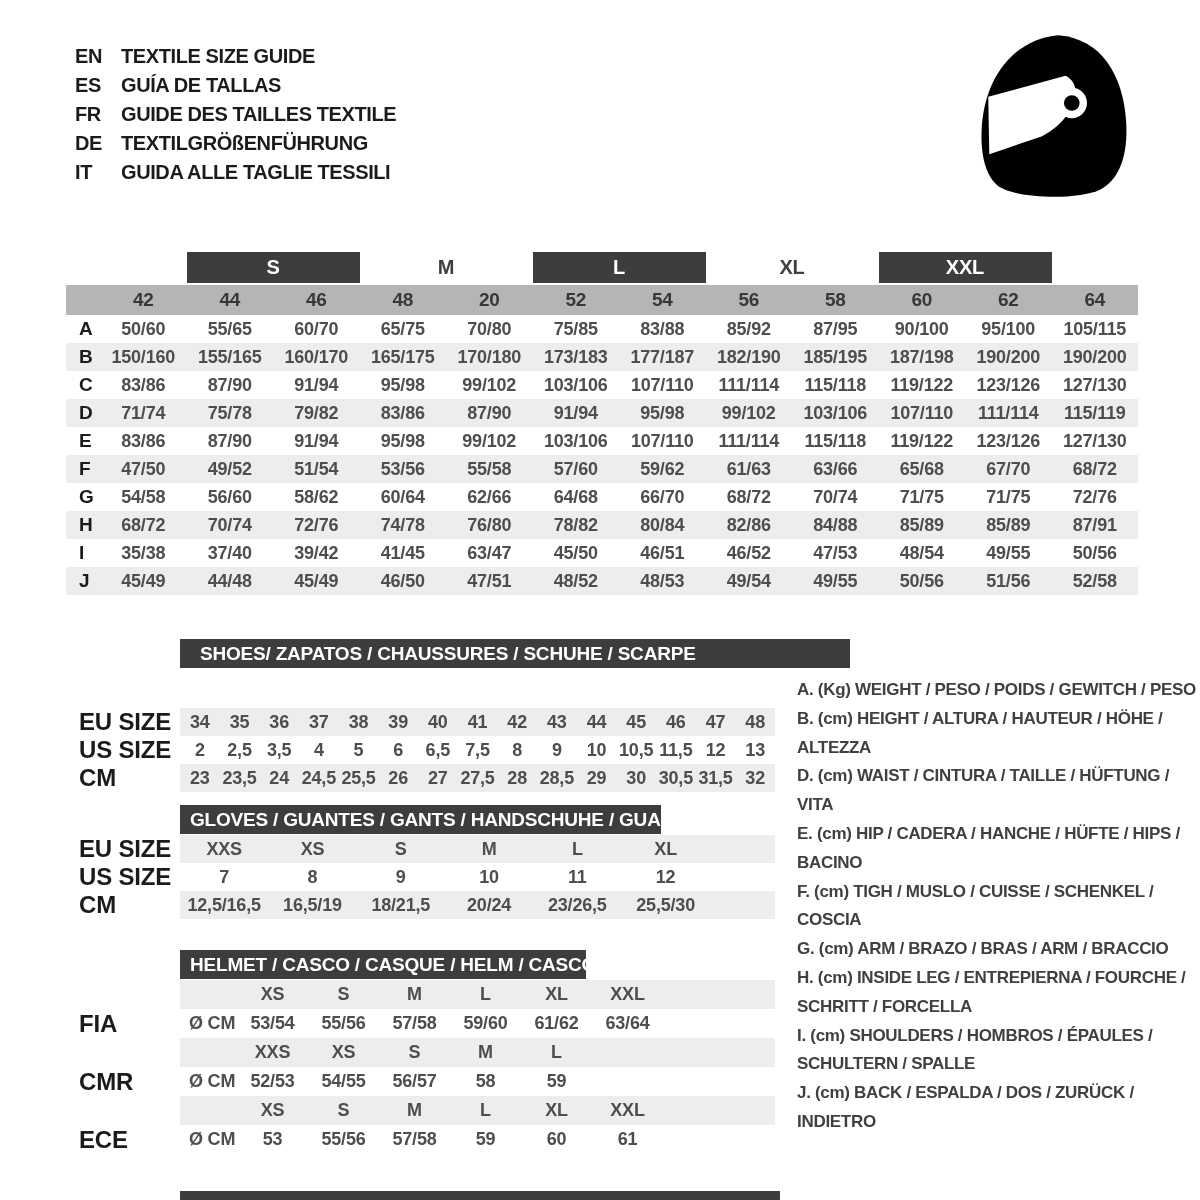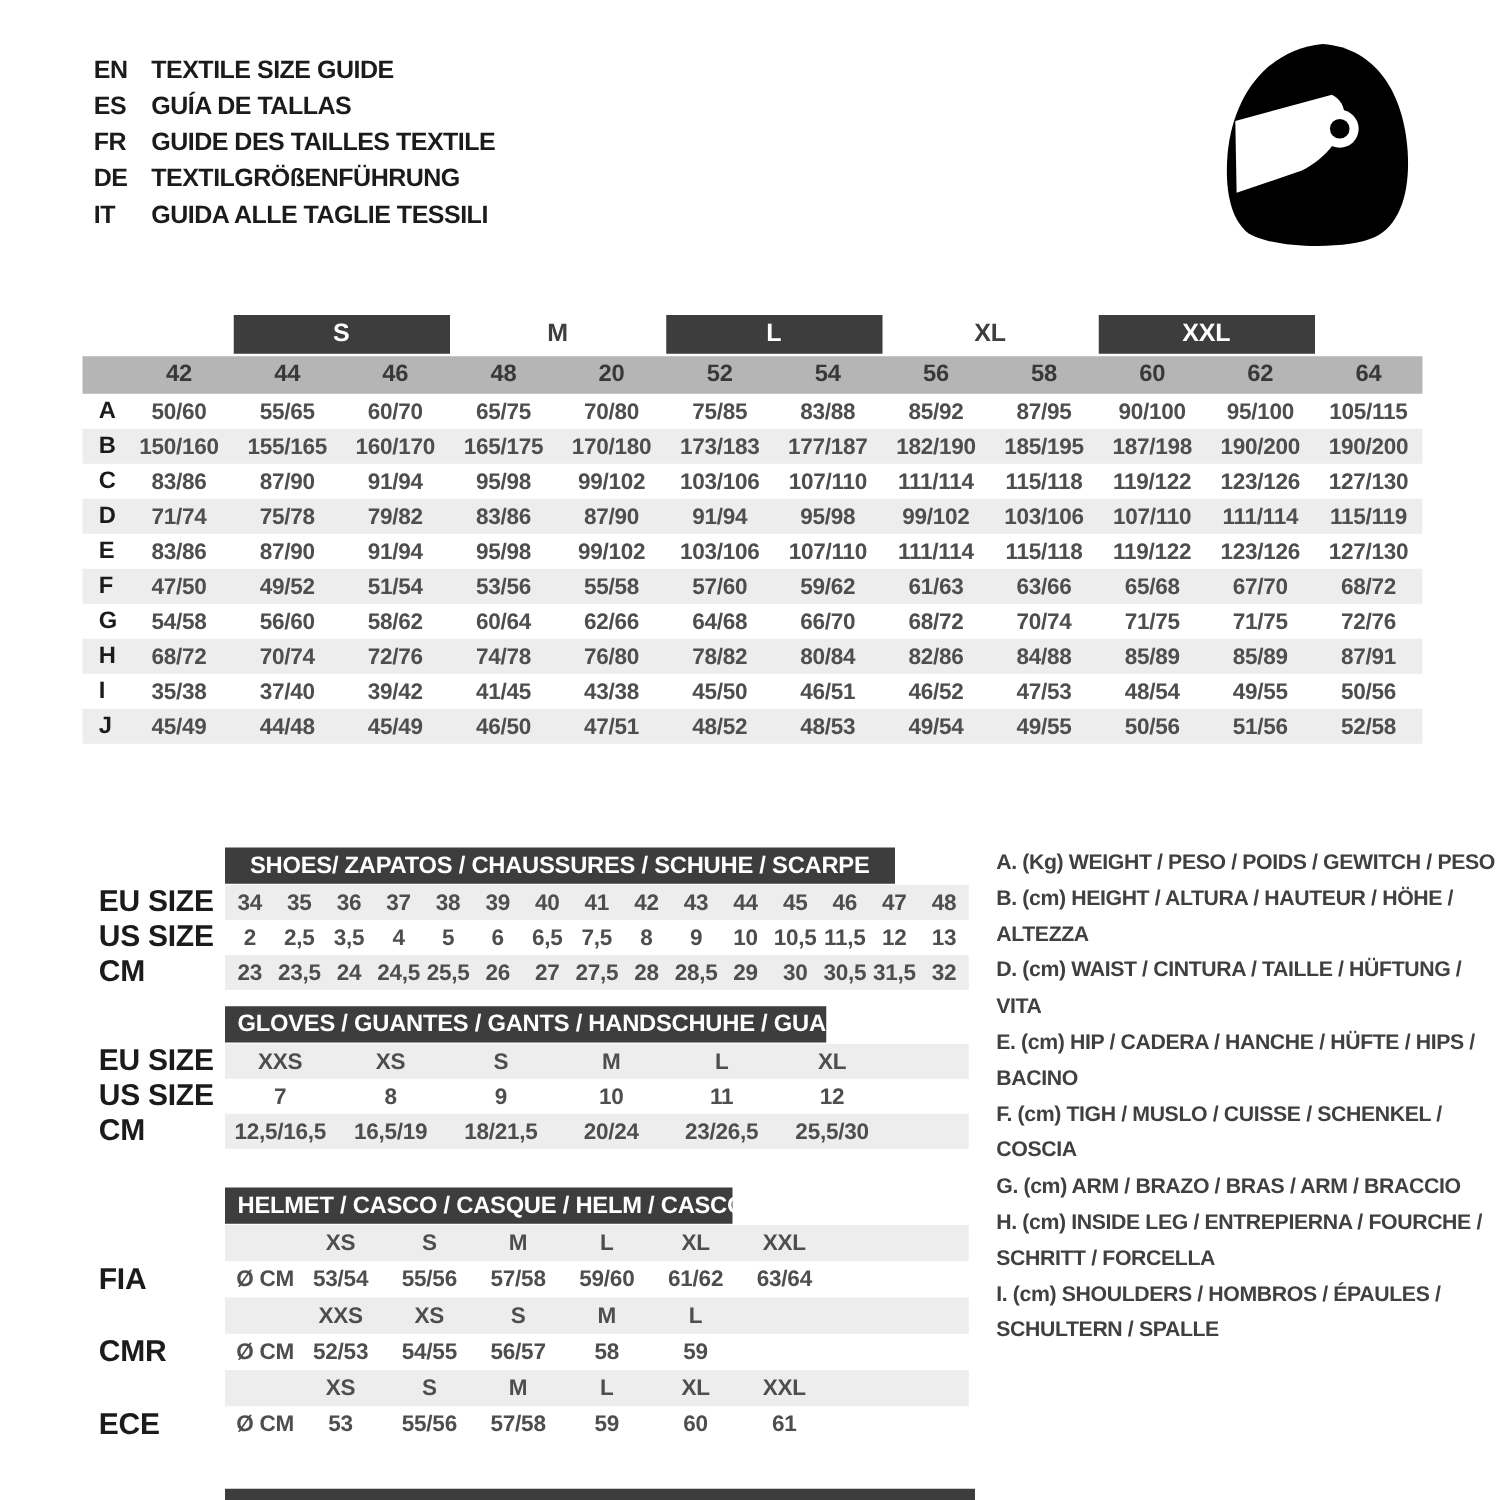--- a/index.html
+++ b/index.html
@@ -33,21 +33,21 @@
   #sizeBand{height:30px;background:var(--band);}
   #sizeBand div{display:flex;align-items:center;justify-content:center;height:30px;font-size:19px;color:#383838;}
   .a-row{height:28px;}
   .a-row div{display:flex;align-items:center;justify-content:center;font-size:18px;color:#4e4e4e;white-space:nowrap;}
   .a-row .rlabel{justify-content:flex-start;padding-left:13px;color:#1b1b1b;font-size:19px;}
   .alt{background:var(--alt);}
 
   
   .sec-title{position:absolute;height:29px;background:var(--dark);color:#fff;
     font-size:19px;display:flex;align-items:center;padding-left:10px;white-space:nowrap;}
-  #shoesTitle{left:180px;top:678px;width:536px;padding-left:20px;}
+  #shoesTitle{left:180px;top:639px;width:670px;padding-left:20px;}
   #glovesTitle{left:180px;top:805px;width:481px;text-align:right;}
   #helmetTitle{left:180px;top:950px;width:406px;}
 
   
   #shoesRows{position:absolute;left:66px;top:708px;}
   #glovesRows{position:absolute;left:66px;top:835px;}
   #helmetRows{position:absolute;left:66px;top:980px;}
   .srow{display:flex;height:28px;}
   #helmetRows .srow{height:29px;}
   .slabel{width:114px;flex:0 0 114px;display:flex;align-items:center;padding-left:13px;font-size:24px;color:#1b1b1b;white-space:nowrap;}
@@ -244,21 +244,21 @@
           <div>85/89</div>
           <div>85/89</div>
           <div>87/91</div>
         </div>
         <div class="a-row grid13">
           <div class="rlabel">I</div>
           <div>35/38</div>
           <div>37/40</div>
           <div>39/42</div>
           <div>41/45</div>
-          <div>43/38</div>
+          <div>63/47</div>
           <div>45/50</div>
           <div>46/51</div>
           <div>46/52</div>
           <div>47/53</div>
           <div>48/54</div>
           <div>49/55</div>
           <div>50/56</div>
         </div>
         <div class="a-row grid13 alt">
           <div class="rlabel">J</div>
@@ -455,17 +455,18 @@
 
   <div id="legend">
       <div class="legend-line">A. (Kg) WEIGHT / PESO / POIDS / GEWITCH / PESO</div>
       <div class="legend-line">B. (cm) HEIGHT / ALTURA / HAUTEUR / HÖHE / ALTEZZA</div>
       <div class="legend-line">D. (cm) WAIST / CINTURA / TAILLE / HÜFTUNG / VITA</div>
       <div class="legend-line">E. (cm) HIP / CADERA / HANCHE / HÜFTE / HIPS / BACINO</div>
       <div class="legend-line">F. (cm) TIGH / MUSLO / CUISSE / SCHENKEL / COSCIA</div>
       <div class="legend-line">G. (cm) ARM / BRAZO / BRAS / ARM / BRACCIO</div>
       <div class="legend-line">H. (cm) INSIDE LEG / ENTREPIERNA / FOURCHE / SCHRITT / FORCELLA</div>
       <div class="legend-line">I. (cm) SHOULDERS / HOMBROS / ÉPAULES / SCHULTERN / SPALLE</div>
+      <div class="legend-line">J. (cm) BACK / ESPALDA / DOS / ZURÜCK / INDIETRO</div>
     </div>
 
   <div id="bottomBar"></div>
 
 </div>
 
 </body></html>

